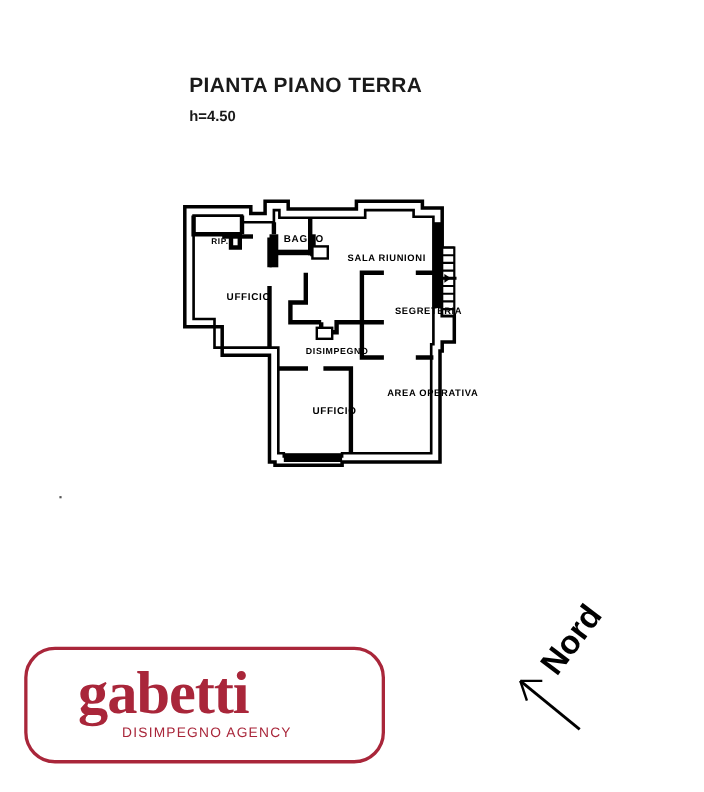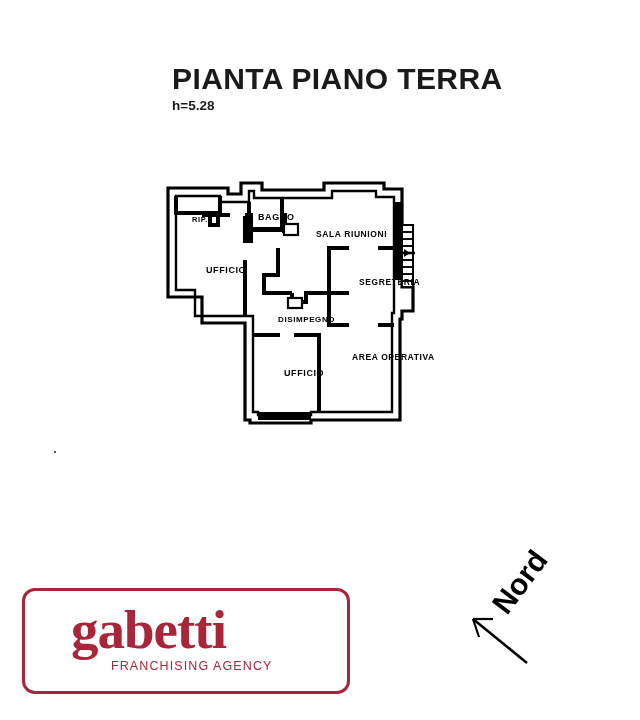--- a/index.html
+++ b/index.html
@@ -18,21 +18,21 @@
 
   
   #title-block {
     position: absolute;
     left: 172px;
     top: 66px;
     width: 420px;
   }
   #plan-title {
     font-family: "Liberation Sans", sans-serif;
-    font-size: 30px;
+    font-size: 19px;
     font-weight: 700;
     letter-spacing: 0.4px;
     line-height: 26px;
     color: #1a1a1a;
     white-space: nowrap;
   }
   #plan-height {
     font-family: "Liberation Sans", sans-serif;
     font-size: 13.5px;
     font-weight: 700;
@@ -69,21 +69,21 @@
   }
 
   
   #logo-box {
     position: absolute;
     left: 22px;
     top: 588px;
     width: 328px;
     height: 106px;
     border: 3px solid #A9263A;
-    border-radius: 13px;
+    border-radius: 28px;
     background: #ffffff;
     box-sizing: border-box;
   }
   #logo-inner {
     position: absolute;
     left: 0;
     top: 0;
     width: 100%;
     height: 100%;
   }
@@ -129,21 +129,21 @@
     transform-origin: 0 50%;
     white-space: nowrap;
     letter-spacing: 0px;
   }
 </style>
 </head>
 <body>
 
 <div id="title-block">
   <div id="plan-title">PIANTA PIANO TERRA</div>
-  <div id="plan-height">h=5.28</div>
+  <div id="plan-height">h=4.50</div>
 </div>
 
 <div id="floorplan-wrap">
   <svg id="floorplan-svg" width="300" height="255" viewBox="0 0 300 255" xmlns="http://www.w3.org/2000/svg">
 
     <g fill="none" stroke="#000" stroke-width="3.2" stroke-linejoin="miter">
       <path d="M 14,26
                L 14,8
                L 74,8
                L 74,14
@@ -280,21 +280,21 @@
       <text class="room-label" x="130" y="196" font-size="9">UFFICIO</text>
     </g>
   </svg>
 </div>
 
 <div id="speck"></div>
 
 <div id="logo-box">
   <div id="logo-inner">
     <div id="logo-wordmark">gabetti</div>
-    <div id="logo-tagline">FRANCHISING AGENCY</div>
+    <div id="logo-tagline">DISIMPEGNO AGENCY</div>
   </div>
 </div>
 
 <div id="north-wrap">
   <svg width="135" height="115" viewBox="0 0 135 115" xmlns="http://www.w3.org/2000/svg">
     <line x1="72" y1="88" x2="18" y2="44" stroke="#000" stroke-width="2.6"></line>
     <line x1="18" y1="44" x2="38" y2="44" stroke="#000" stroke-width="2.2"></line>
     <line x1="18" y1="44" x2="24" y2="62" stroke="#000" stroke-width="2.2"></line>
   </svg>
   <div id="north-label">Nord</div>

